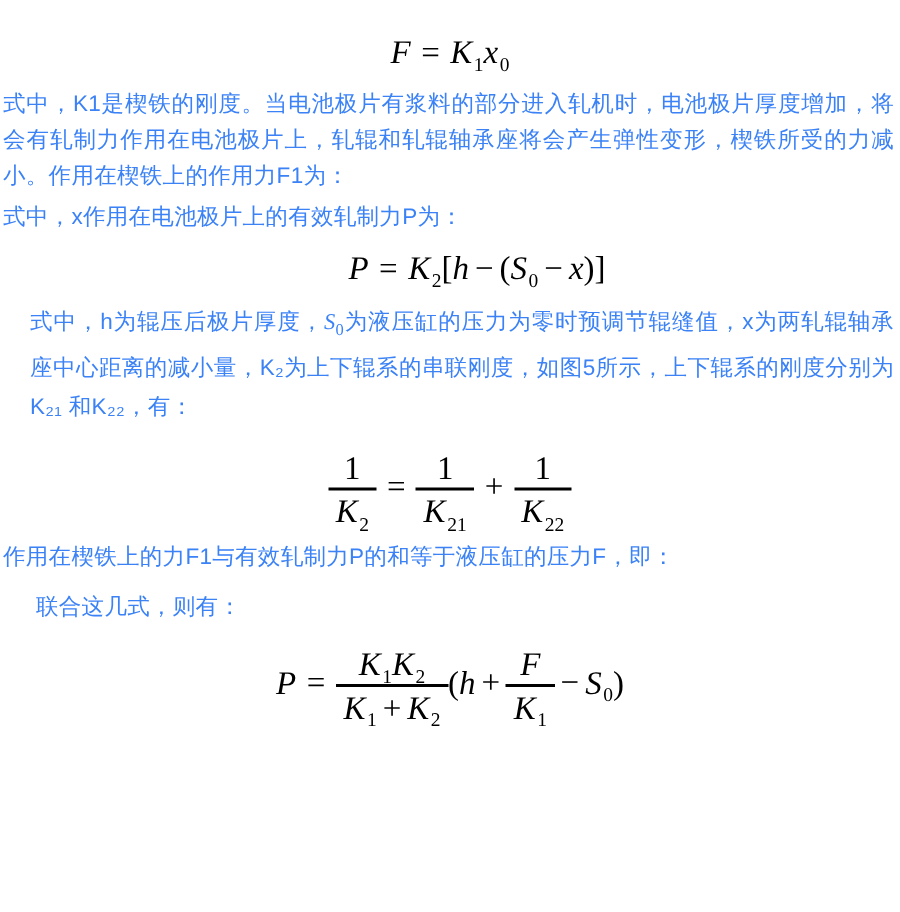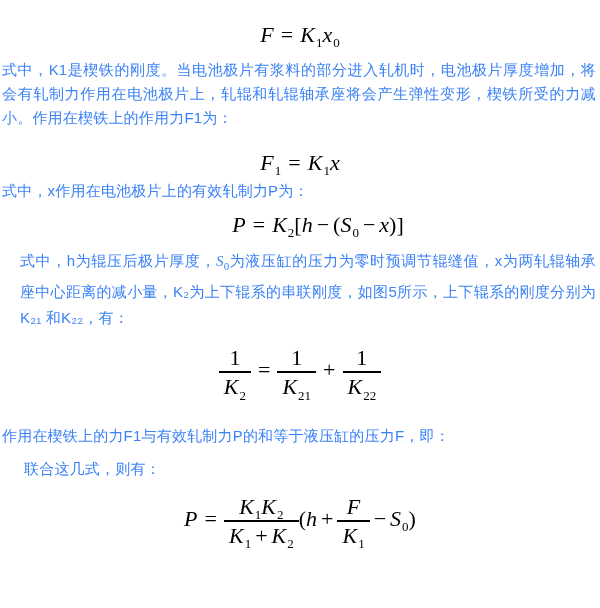--- a/index.html
+++ b/index.html
@@ -80,39 +80,36 @@
     font-size: 11px;
   }
   
   #eq1 { padding-top: 22px; }
   #p1  { margin-top: 10px; }
   #eq2 { margin-top: 20px; }
   #p2  { margin-top: 3px; }
   #eq3 { margin-top: 9px; padding-left: 36px; }
   #p3  { margin-top: 10px; padding-left: 20px; }
   #eq4 { margin-top: 14px; }
-  #p4  { margin-top: 24px; }
+  #p4  { margin-top: 6px; }
   #eq5 { margin-top: 13px; }
   #p5  { margin-top: 9px; padding-left: 24px; }
   #eq6 { margin-top: 13px; }
 </style>
 </head>
 <body>
 
 <div class="page">
 
   <div class="formula" id="eq1">
     <span class="var">F</span><span class="op">=</span><span class="var">K</span><sub>1</sub><span class="var">x</span><sub>0</sub>
   </div>
 
   <p class="para" id="p1">式中，K1是楔铁的刚度。当电池极片有浆料的部分进入轧机时，电池极片厚度增加，将会有轧制力作用在电池极片上，轧辊和轧辊轴承座将会产生弹性变形，楔铁所受的力减小。作用在楔铁上的作用力F1为：</p>
 
-  <div class="formula" id="eq2">
-    <span class="var">F</span><sub>1</sub><span class="op">=</span><span class="var">K</span><sub>1</sub><span class="var">x</span>
-  </div>
 
   <p class="para" id="p2">式中，x作用在电池极片上的有效轧制力P为：</p>
 
   <div class="formula" id="eq3">
     <span class="var">P</span><span class="op">=</span><span class="var">K</span><sub>2</sub><span class="bracket">[</span><span class="var">h</span><span class="tight-op">−</span><span class="bracket">(</span><span class="var">S</span><sub>0</sub><span class="tight-op">−</span><span class="var">x</span><span class="bracket">)</span><span class="bracket">]</span>
   </div>
 
   <p class="para para-sub" id="p3"><span>式中，h为辊压后极片厚度，</span><span class="inline-math"><span>S</span><sub>0</sub></span><span>为液压缸的压力为零时预调节辊缝值，x为两轧辊轴承座中心距离的减小量，K₂为上下辊系的串联刚度，如图5所示，上下辊系的刚度分别为K₂₁ 和K₂₂，有：</span></p>
 
   <div class="formula" id="eq4">

